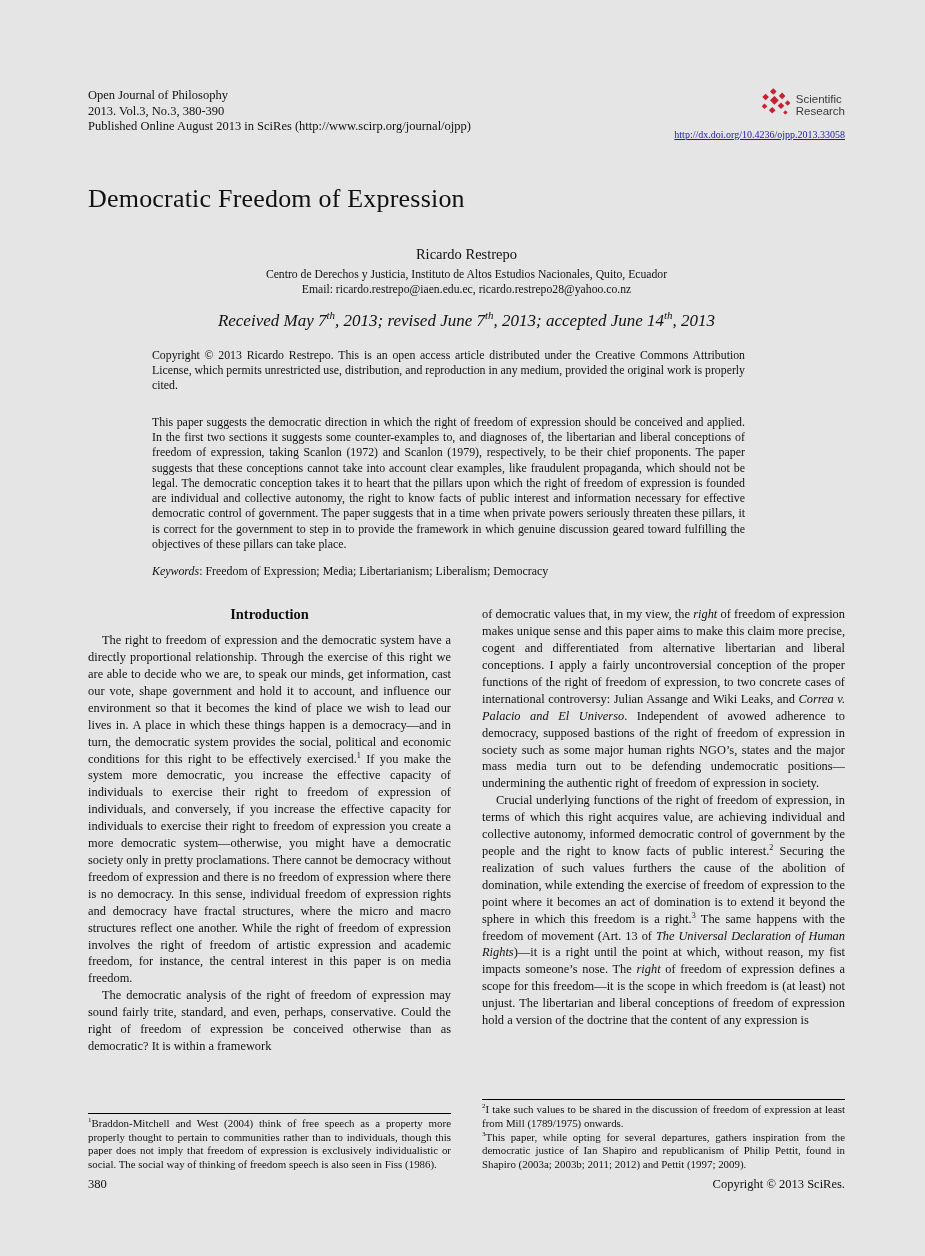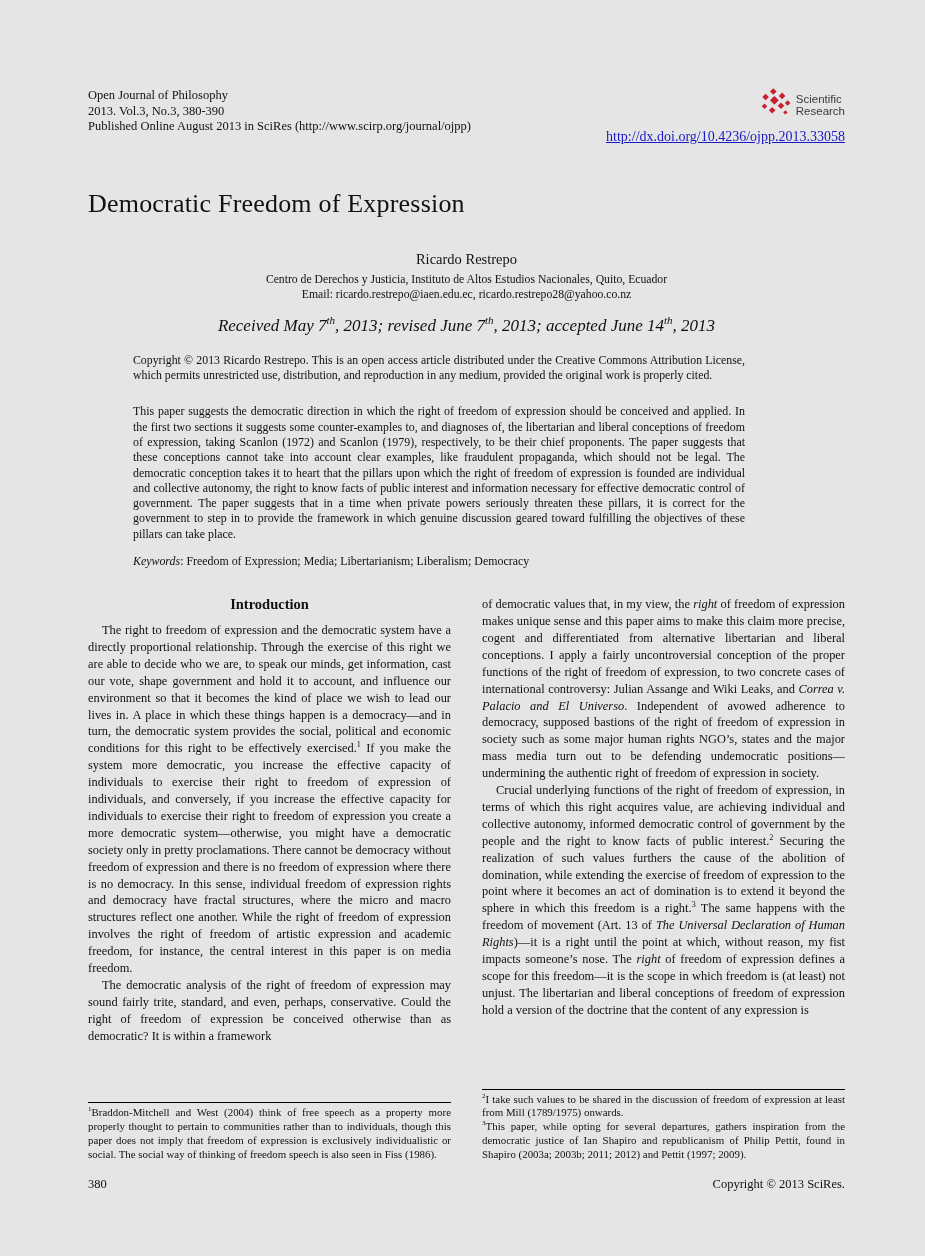--- a/index.html
+++ b/index.html
@@ -12,31 +12,31 @@
     color:#111;
     overflow:hidden;
   }
   .content{position:absolute;left:88px;top:88px;width:757px;}
   
   .hdr{display:flex;justify-content:space-between;align-items:flex-start;}
   .hdr-left{font-size:12.5px;line-height:15.5px;}
   .hdr-right{text-align:right;}
   .logo-row{display:flex;align-items:center;justify-content:flex-end;gap:4px;}
   .logo-text{font-family:"Liberation Sans", sans-serif;font-size:11.5px;line-height:12px;color:#3a3a3a;text-align:left;}
-  .doi{margin-top:8px;font-size:14px;}
+  .doi{margin-top:8px;font-size:10px;}
   .doi a{color:#1717c4;text-decoration:underline;cursor:pointer;}
   
   .title{margin-top:44px;text-align:left;font-size:26px;letter-spacing:0.2px;}
   .author{margin-top:32px;text-align:center;font-size:14.5px;}
   .affil{margin-top:5px;text-align:center;font-size:11.7px;}
   .email{margin-top:2px;text-align:center;font-size:11.7px;}
   .received{margin-top:15px;text-align:center;font-size:17px;font-style:italic;}
   sup{font-size:65%;line-height:0;}
   
-  .inner{margin-left:45px;margin-right:100px;}
+  .inner{margin-left:64px;margin-right:100px;}
   .copyright-notice{margin-top:17px;font-size:11.8px;line-height:15.2px;text-align:justify;}
   .abstract{margin-top:21px;font-size:11.9px;line-height:15.3px;text-align:justify;}
   .keywords{margin-top:12px;font-size:11.9px;}
   
   .columns{margin-top:27px;display:flex;gap:31px;height:566px;}
   .col{width:370px;display:flex;flex-direction:column;font-size:12.4px;line-height:16.9px;text-align:justify;}
   .sec-head{text-align:center;font-weight:bold;font-size:14.5px;margin:0 0 9px 0;}
   .col p{margin:0;text-indent:14px;}
   .col p.noindent{text-indent:0;}
   .fnblock{margin-top:auto;font-size:10.9px;line-height:13.9px;text-align:justify;}

